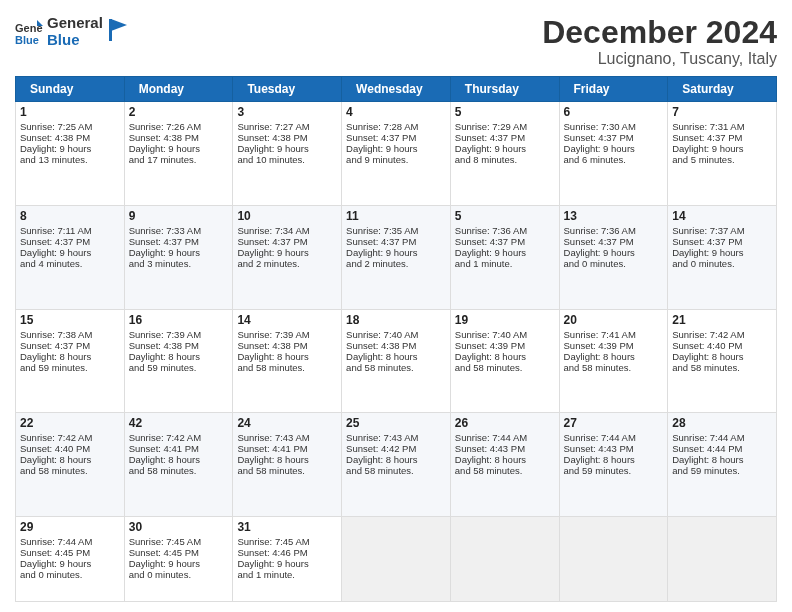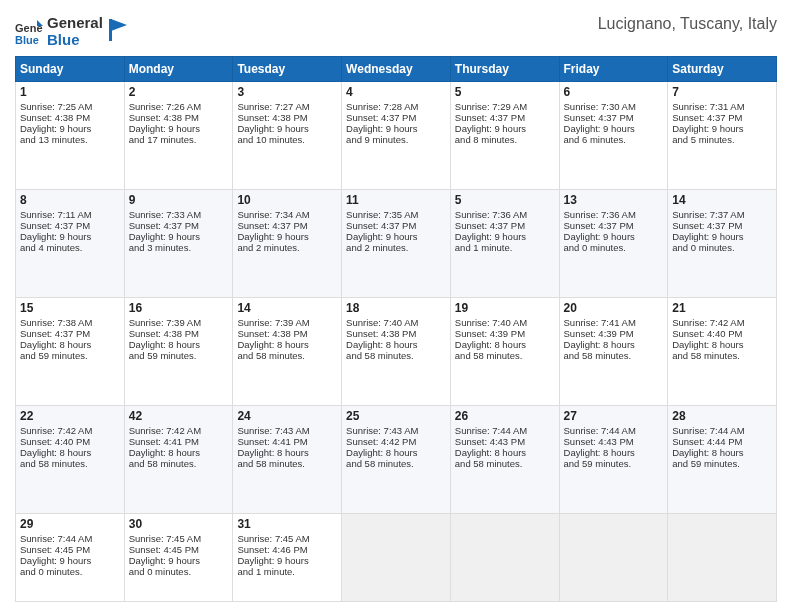--- a/index.html
+++ b/index.html
@@ -50,21 +50,21 @@
       border: 1px solid #ccc;
       border-collapse: collapse;
       width: 100%;
       table-layout: fixed;
     }
     .calendar th {
       background-color: #1a6bb5;
       color: white;
       font-size: 12px;
       font-weight: bold;
-      padding: 5px 4px;
+      padding: 5px 14px;
       text-align: left;
       border: 1px solid #1560a0;
     }
     .calendar td {
       vertical-align: top;
       padding: 3px 4px;
       border: 1px solid #ddd;
       font-size: 9.5px;
       color: #333;
       height: 88px;
@@ -101,20 +101,21 @@
       <div style="display:flex;flex-direction:column;line-height:1.1;">
         <span style="font-size:15px;font-weight:bold;color:#333;">General</span>
         <span style="font-size:15px;font-weight:bold;color:#1a6bb5;">Blue</span>
       </div>
       <svg width="18" height="22" viewBox="0 0 18 22" style="margin-left:2px;margin-top:-4px;">
         <polygon points="2,0 18,6 2,12" fill="#1a6bb5"></polygon>
         <rect x="0" y="0" width="3" height="22" fill="#1a6bb5"></rect>
       </svg>
     </div>
     <div class="title-block">
+      <div class="month-title">December 2024</div>
       <div class="location">Lucignano, Tuscany, Italy</div>
     </div>
   </div>
 
   <table class="calendar" id="cal-table">
     <thead>
       <tr id="header-row">
           <th>Sunday</th>
           <th>Monday</th>
           <th>Tuesday</th>

